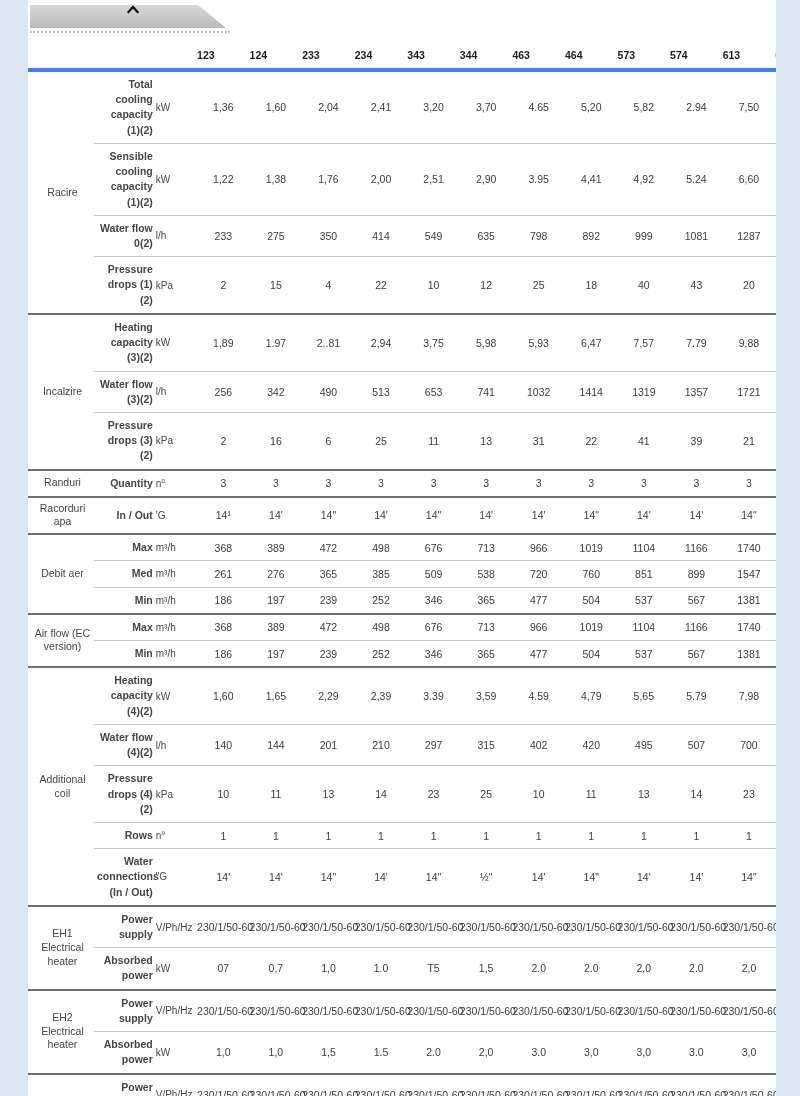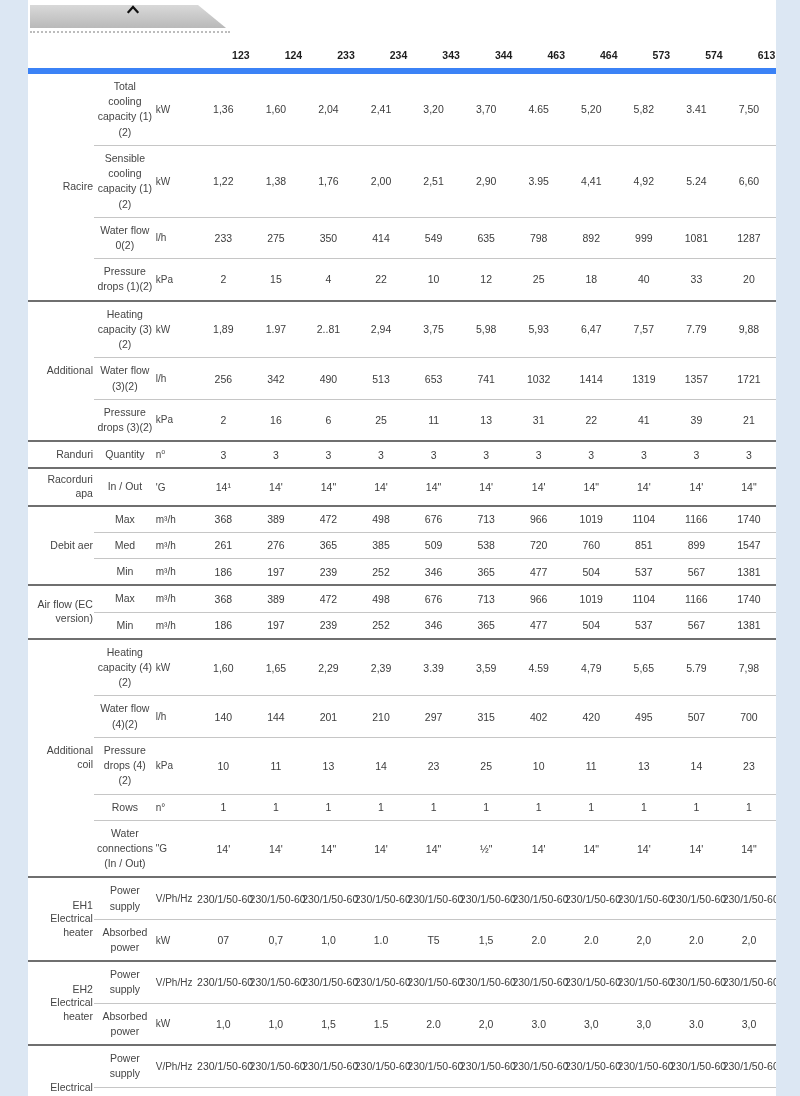--- a/index.html
+++ b/index.html
@@ -18,24 +18,24 @@
     flex-direction:column;
   }
   .tab-label{font-size:12px;font-weight:bold;color:#222;letter-spacing:.4px;}
   .chev{display:flex;align-items:center;}
   .tab-underline{width:200px;border-top:2px dotted #bcbcbc;margin:3px 0 6px 2px;}
 
   
   .table-clip{width:748px;overflow:hidden;}
   table{border-collapse:collapse;table-layout:fixed;width:800px;border-bottom:2px solid #6f6f6f;}
   th,td{vertical-align:middle;color:#3c3c3c;}
-  thead th{font-size:10.5px;font-weight:bold;color:#1d1d1d;text-align:right;
-           padding:10px 0 7px 0;border-bottom:6px solid #3b82f6;}
-  .gcell{font-size:10.5px;text-align:right;padding:4px 1px 4px 4px;line-height:1.3;color:#454545;}
-  .lcell{font-size:10.5px;text-align:center;padding:5px 1px 5px 3px;line-height:1.45;color:#454545;}
+  thead th{font-size:10.5px;font-weight:bold;color:#1d1d1d;text-align:left;
+           padding:10px 0 7px 0;border-bottom:4px solid #3b82f6;}
+  .gcell{font-size:10.5px;text-align:center;padding:4px 1px 4px 4px;line-height:1.3;color:#454545;}
+  .lcell{font-size:10.5px;text-align:right;padding:5px 1px 5px 3px;line-height:1.45;color:#454545;font-weight:bold;}
   .ucell{font-size:10px;text-align:left;padding:5px 0 5px 2px;white-space:nowrap;color:#454545;margin-top:12px;}
   .vcell{font-size:10.5px;text-align:center;padding:5px 0;white-space:nowrap;}
   td.vcell:last-child{text-align:left;padding-left:2px;}
   .gs{border-top:2px solid #6f6f6f;}
   .rs{border-top:1px solid #c6c6c6;}
 </style>
 </head>
 <body>
 
 <div class="page">
@@ -96,21 +96,21 @@
               <td class="ucell gs">kW</td>
               <td class="vcell gs">1,36</td>
               <td class="vcell gs">1,60</td>
               <td class="vcell gs">2,04</td>
               <td class="vcell gs">2,41</td>
               <td class="vcell gs">3,20</td>
               <td class="vcell gs">3,70</td>
               <td class="vcell gs">4.65</td>
               <td class="vcell gs">5,20</td>
               <td class="vcell gs">5,82</td>
-              <td class="vcell gs">3.41</td>
+              <td class="vcell gs">2.94</td>
               <td class="vcell gs">7,50</td>
               <td class="vcell gs">8,4</td>
             </tr>
             <tr>
               <td class="lcell rs">Sensible cooling capacity (1)(2)</td>
               <td class="ucell rs">kW</td>
               <td class="vcell rs">1,22</td>
               <td class="vcell rs">1,38</td>
               <td class="vcell rs">1,76</td>
               <td class="vcell rs">2,00</td>
@@ -144,28 +144,28 @@
               <td class="ucell rs">kPa</td>
               <td class="vcell rs">2</td>
               <td class="vcell rs">15</td>
               <td class="vcell rs">4</td>
               <td class="vcell rs">22</td>
               <td class="vcell rs">10</td>
               <td class="vcell rs">12</td>
               <td class="vcell rs">25</td>
               <td class="vcell rs">18</td>
               <td class="vcell rs">40</td>
-              <td class="vcell rs">33</td>
+              <td class="vcell rs">43</td>
               <td class="vcell rs">20</td>
               <td class="vcell rs">15</td>
             </tr>
           </tbody>
           <tbody>
             <tr>
-              <td class="gcell gs" rowspan="3">Additional</td>
+              <td class="gcell gs" rowspan="3">Incalzire</td>
               <td class="lcell gs">Heating capacity (3)(2)</td>
               <td class="ucell gs">kW</td>
               <td class="vcell gs">1,89</td>
               <td class="vcell gs">1.97</td>
               <td class="vcell gs">2..81</td>
               <td class="vcell gs">2,94</td>
               <td class="vcell gs">3,75</td>
               <td class="vcell gs">5,98</td>
               <td class="vcell gs">5,93</td>
               <td class="vcell gs">6,47</td>

